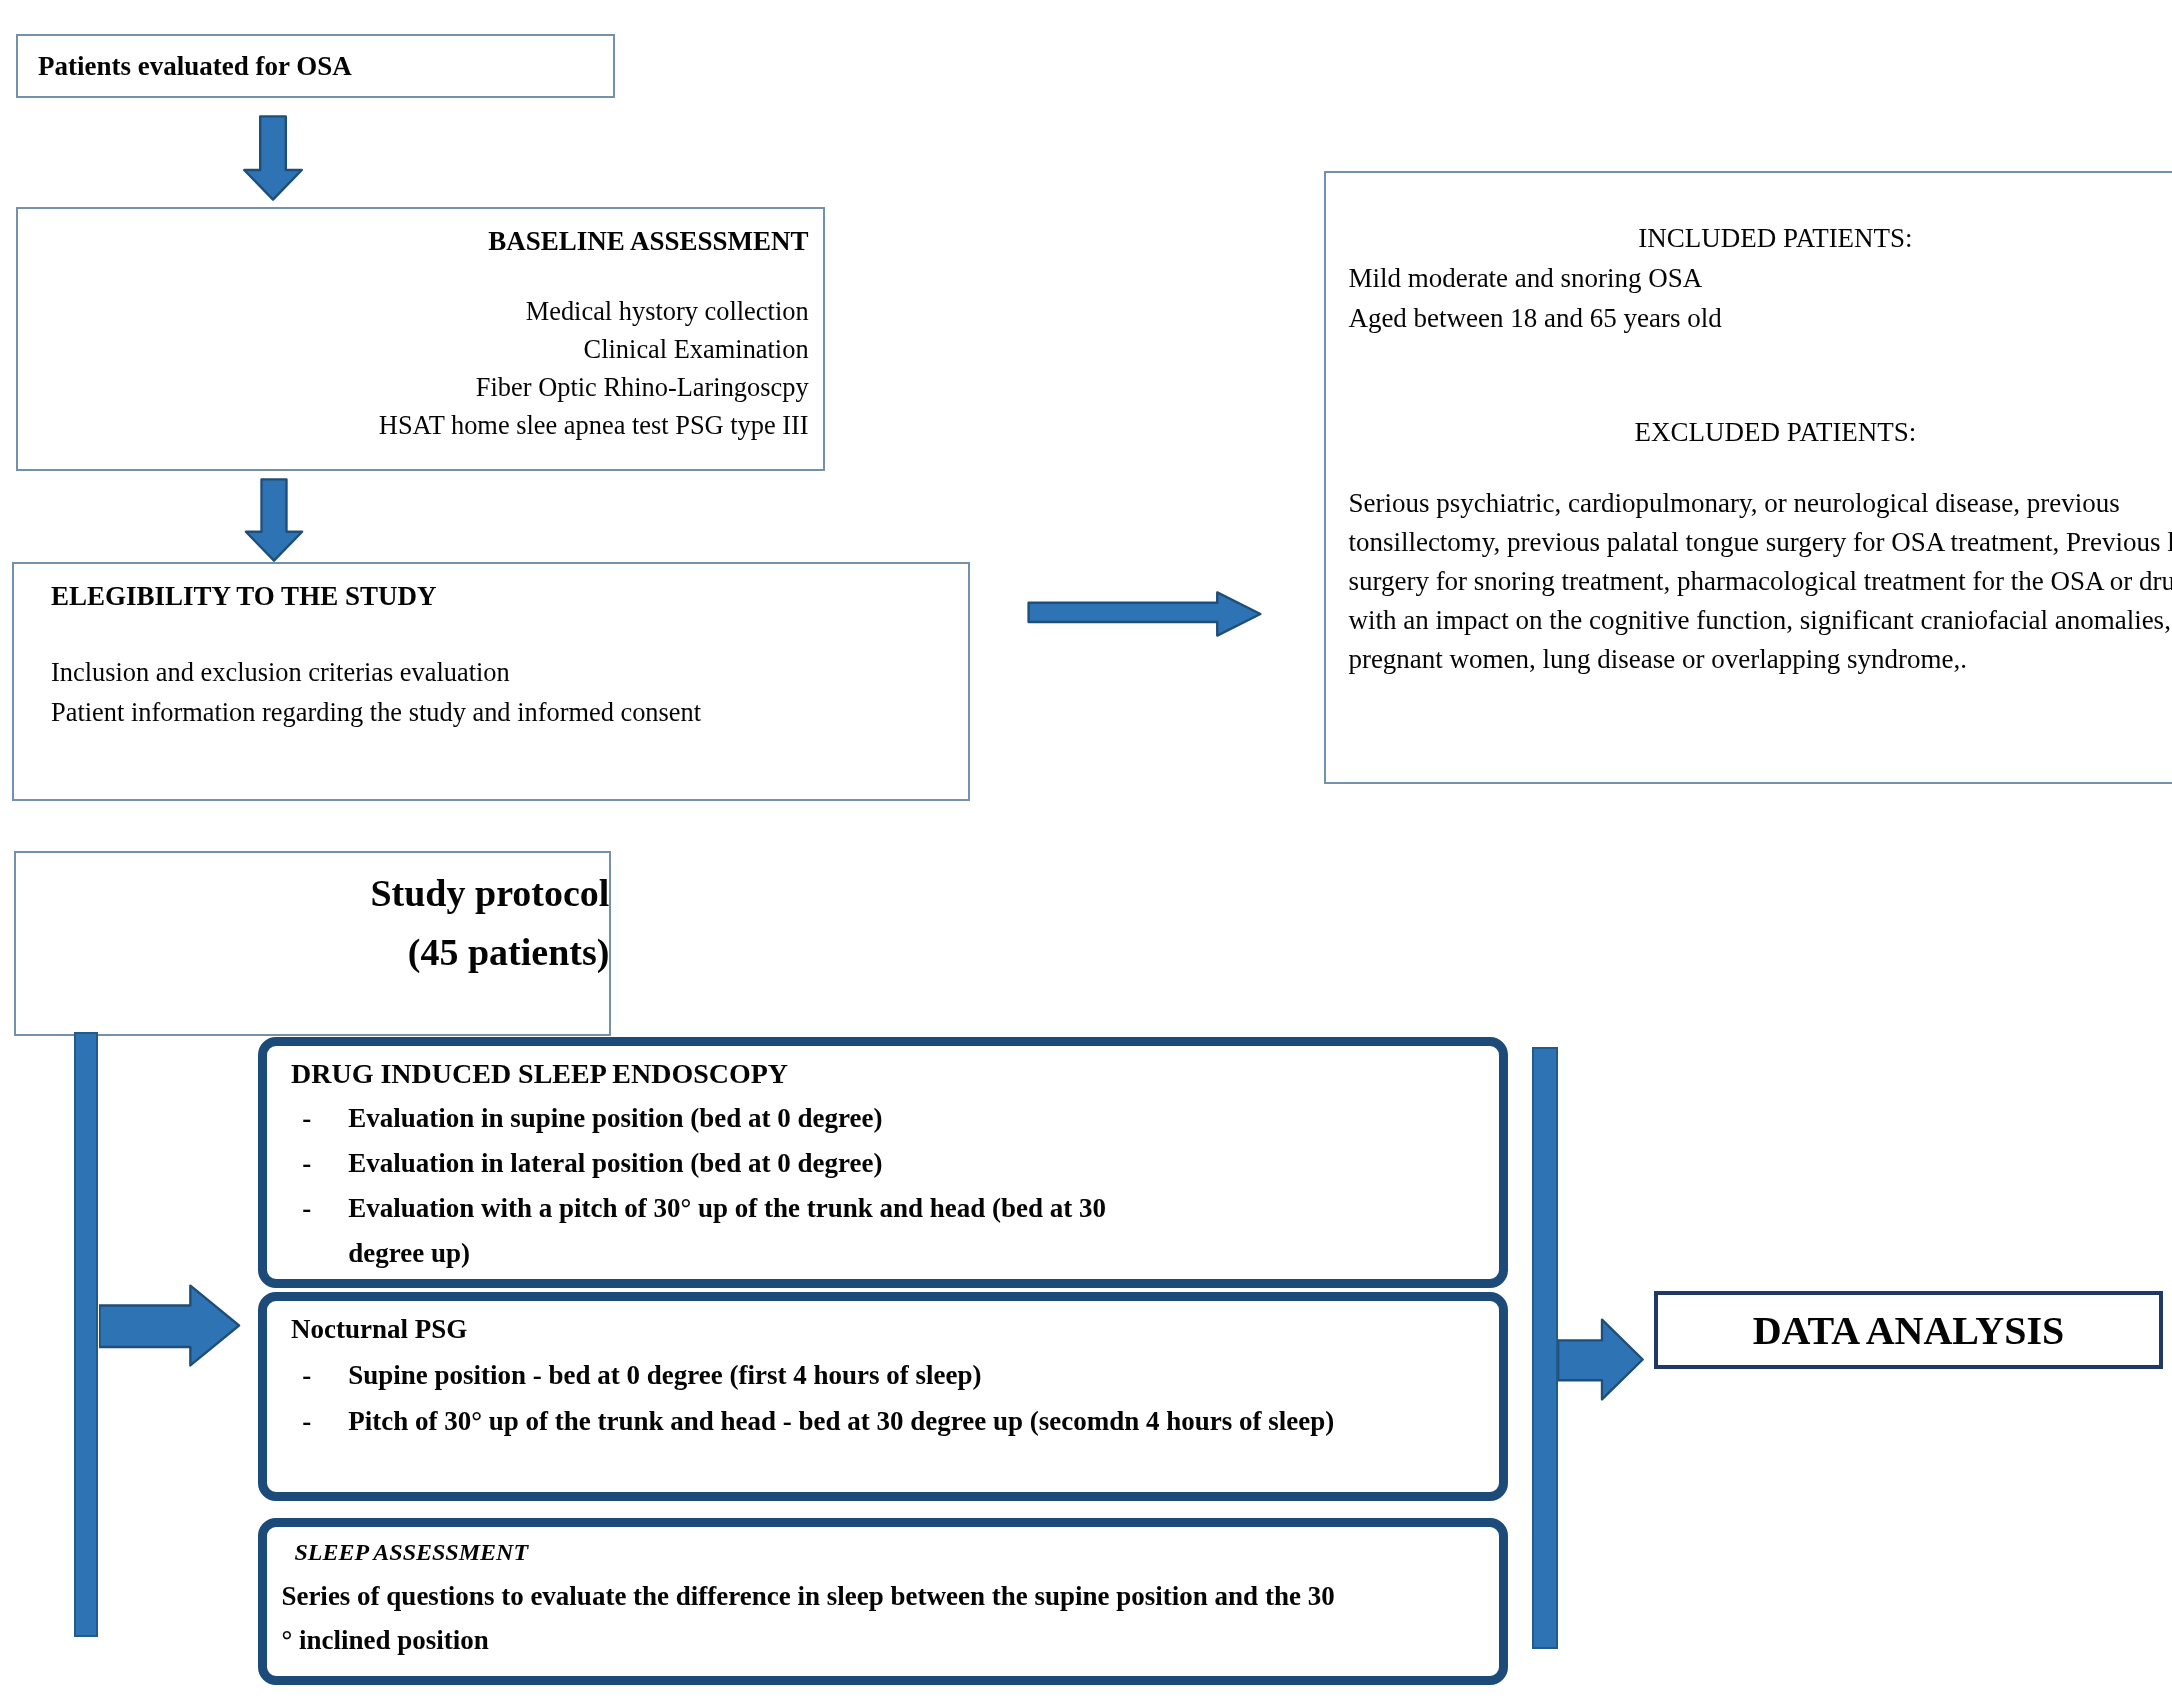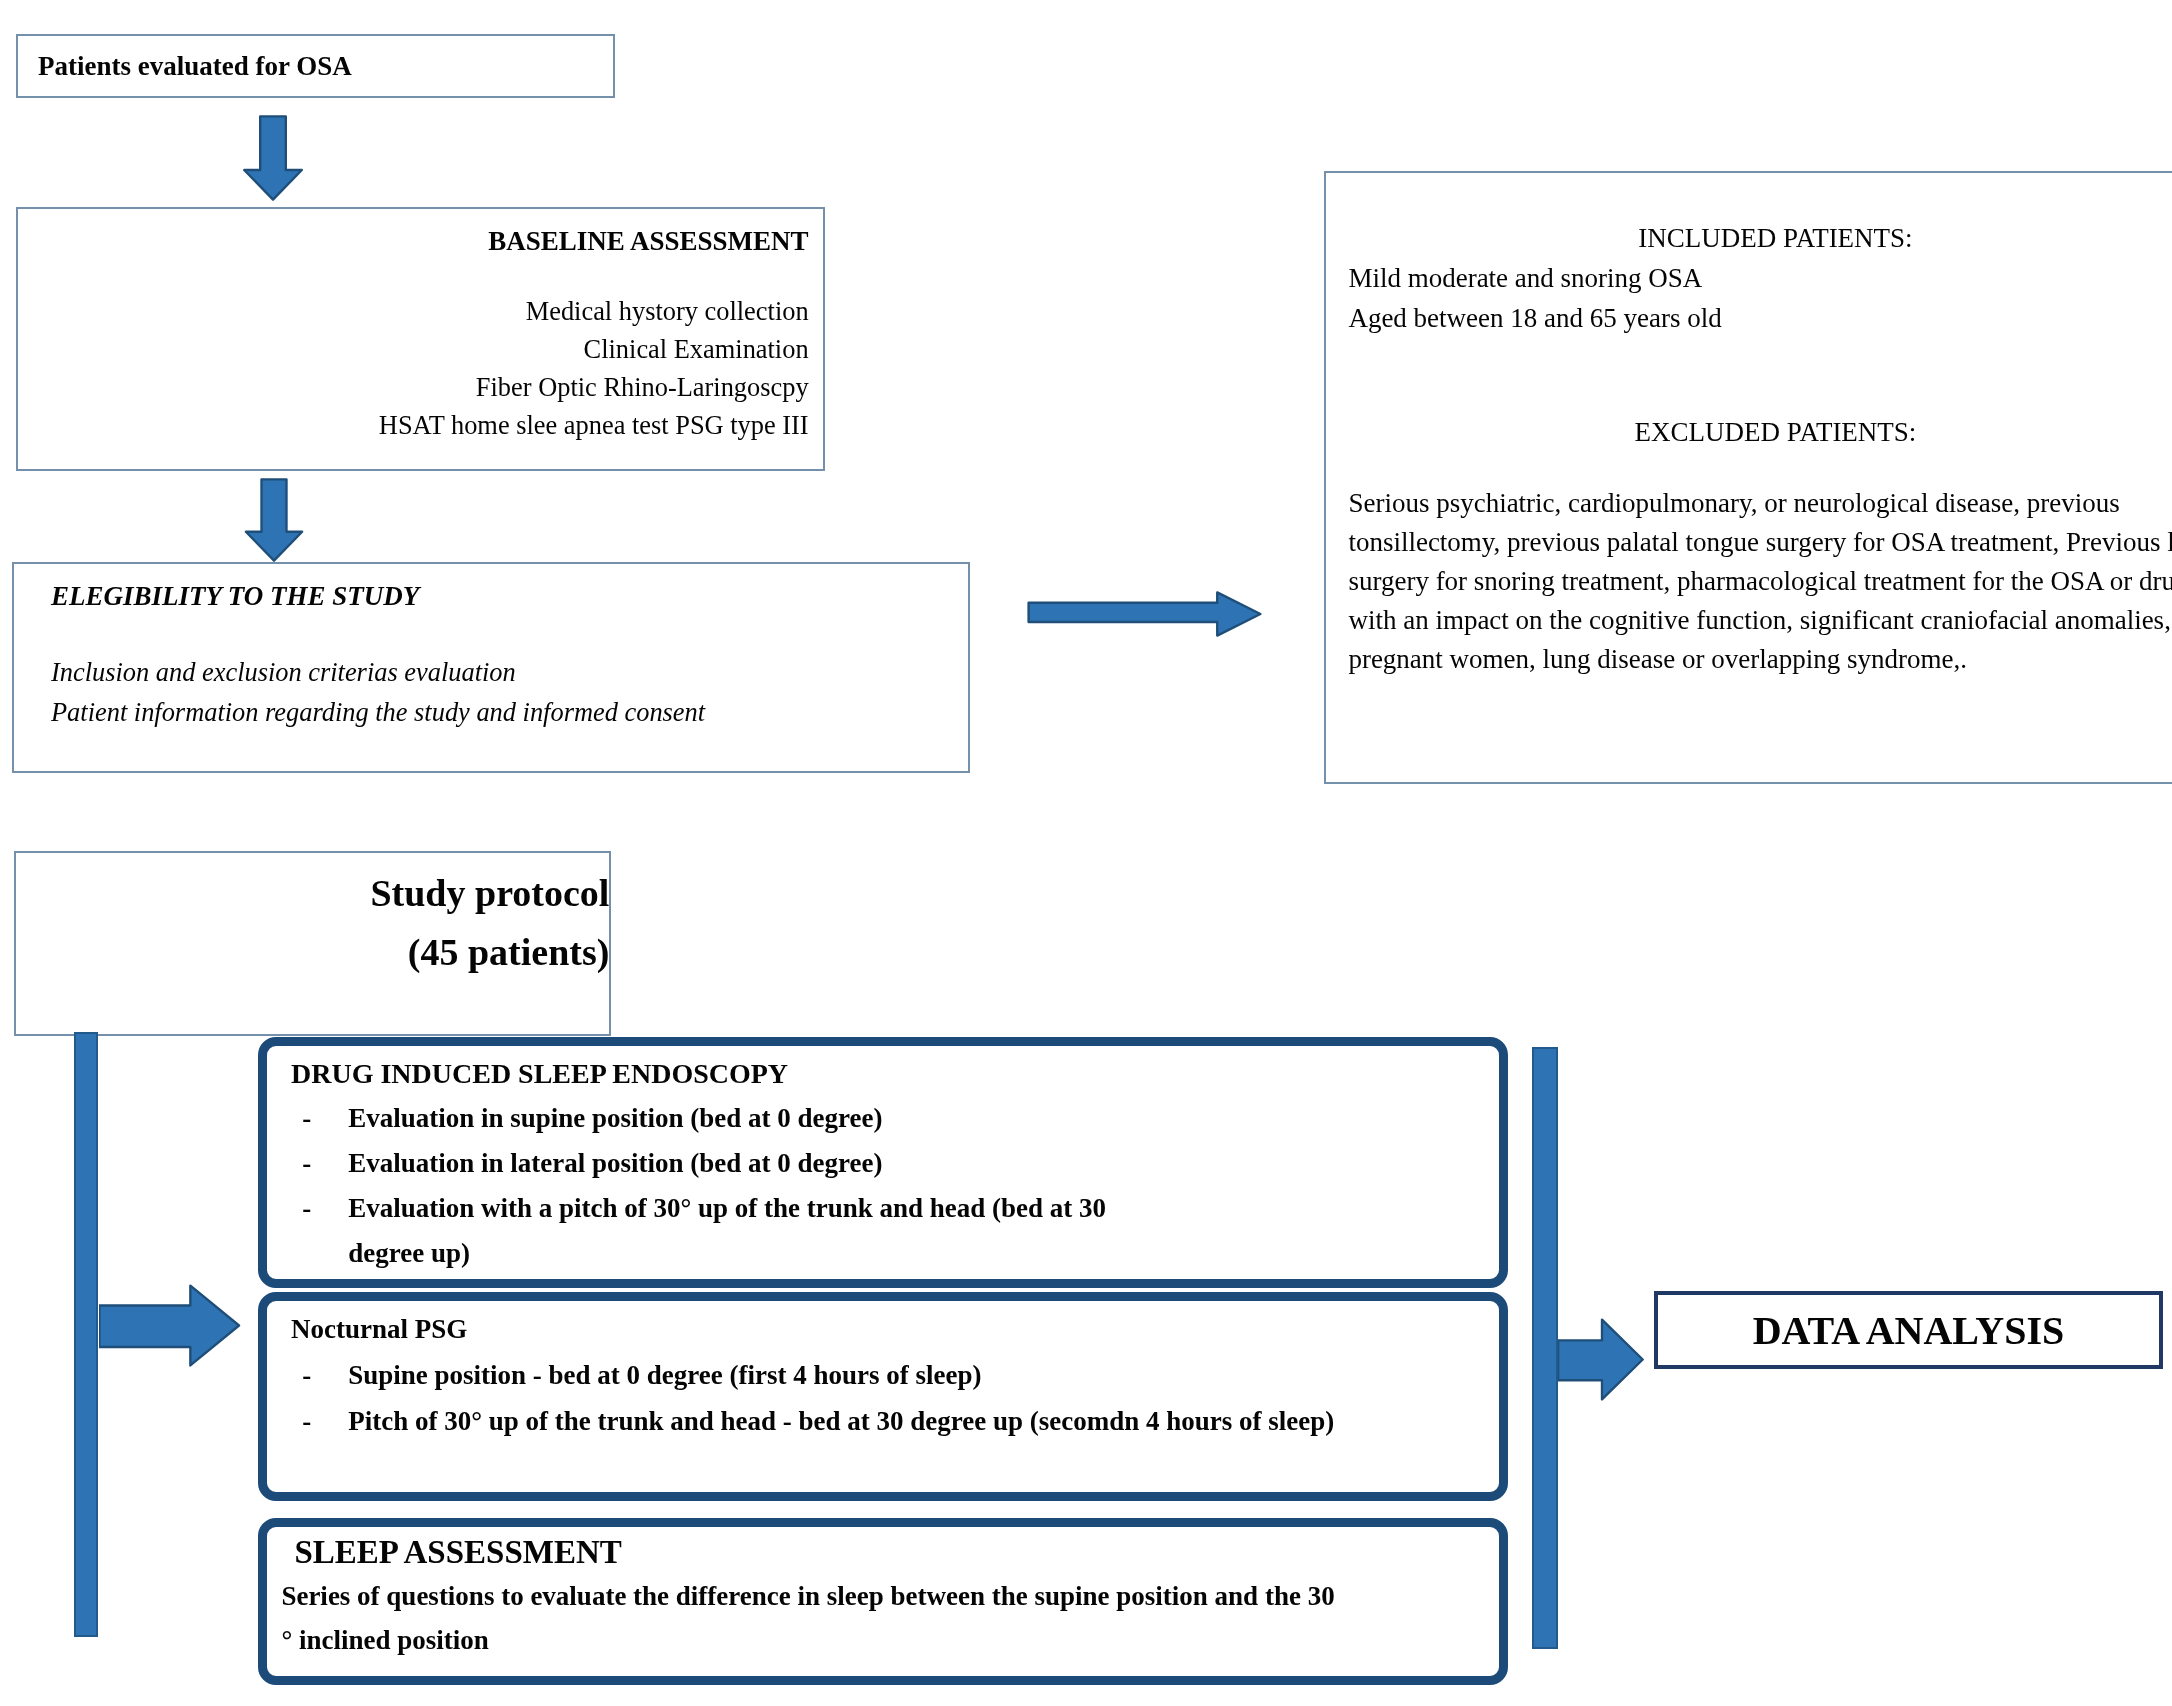--- a/index.html
+++ b/index.html
@@ -19,21 +19,21 @@
   
   .thickbox{border:9.6px solid #1c4b7a;background:#ffffff;border-radius:18px;}
 
   .b1{left:16px;top:34px;width:599px;height:64px;display:flex;align-items:center;padding-left:20px;}
   .b1 .t{font-weight:bold;font-size:27px;}
 
   .b2{left:16px;top:207px;width:809px;height:264px;padding:13px 14.4px 0 35px;text-align:right;}
   .b2 .t{font-weight:bold;font-size:27px;line-height:38px;}
   .b2 .items{margin-top:32px;font-size:26.4px;line-height:38px;}
 
-  .b3{left:12px;top:562px;width:958px;height:211px;padding:13px 28px 0 37px;font-style:italic;}
+  .b3{left:12px;top:562px;width:958px;height:239px;padding:13px 28px 0 37px;}
   .b3 .t{font-weight:bold;font-size:27px;line-height:38px;}
   .b3 .items{margin-top:37px;font-size:26.4px;line-height:40px;}
 
   .rb{left:1324px;top:171px;width:903px;height:613px;padding:45px 22.4px 0 22.4px;font-size:27px;line-height:40px;}
   .rb .chead{text-align:center;}
   .rb .exhead{text-align:center;margin-top:74px;}
   .rb .extext{margin-top:32px;line-height:39px;}
 
   .proto{left:14.4px;top:851px;width:597px;height:185px;padding-top:11.2px;text-align:right;padding-left:18px;}
   .proto .l{font-weight:bold;font-size:38px;line-height:59px;}
@@ -44,21 +44,21 @@
   .li{display:flex;line-height:45px;}
   .li .dash{flex:0 0 46px;padding-left:11.2px;}
   .psg .li,.psg .t{line-height:46px;}
   .dise .li2 .txt{max-width:809px;}
 
   .psg{left:258px;top:1292px;width:1250px;height:209px;padding:4.8px 14.4px 0 24px;}
   .psg .t{font-weight:bold;font-size:27px;}
   .psg .li1 .txt{max-width:1009px;}
 
   .sleep{left:258px;top:1518px;width:1250px;height:167px;padding:3.2px 14.4px 0 14.4px;}
-  .sleep .t{font-weight:bold;font-size:33px;line-height:44px;padding-left:13px;}
+  .sleep .t{font-weight:bold;font-size:24px;line-height:44px;padding-left:13px;font-style:italic;}
   .sleep .body{font-weight:bold;font-size:27px;line-height:44px;max-width:1065px;}
 
   .analysis{left:1654px;top:1291px;width:509px;height:78px;border:4px solid #1f3864;background:#fff;
             display:flex;align-items:center;justify-content:center;}
   .analysis .t{font-weight:bold;font-size:40px;text-align:right;}
 
   .vbar{background:#2e74b5;border:2.4px solid #225a8c;}
   .vbar.left{left:74px;top:1032px;width:24px;height:605px;}
   .vbar.right{left:1532px;top:1047px;width:26.4px;height:602px;}
 

